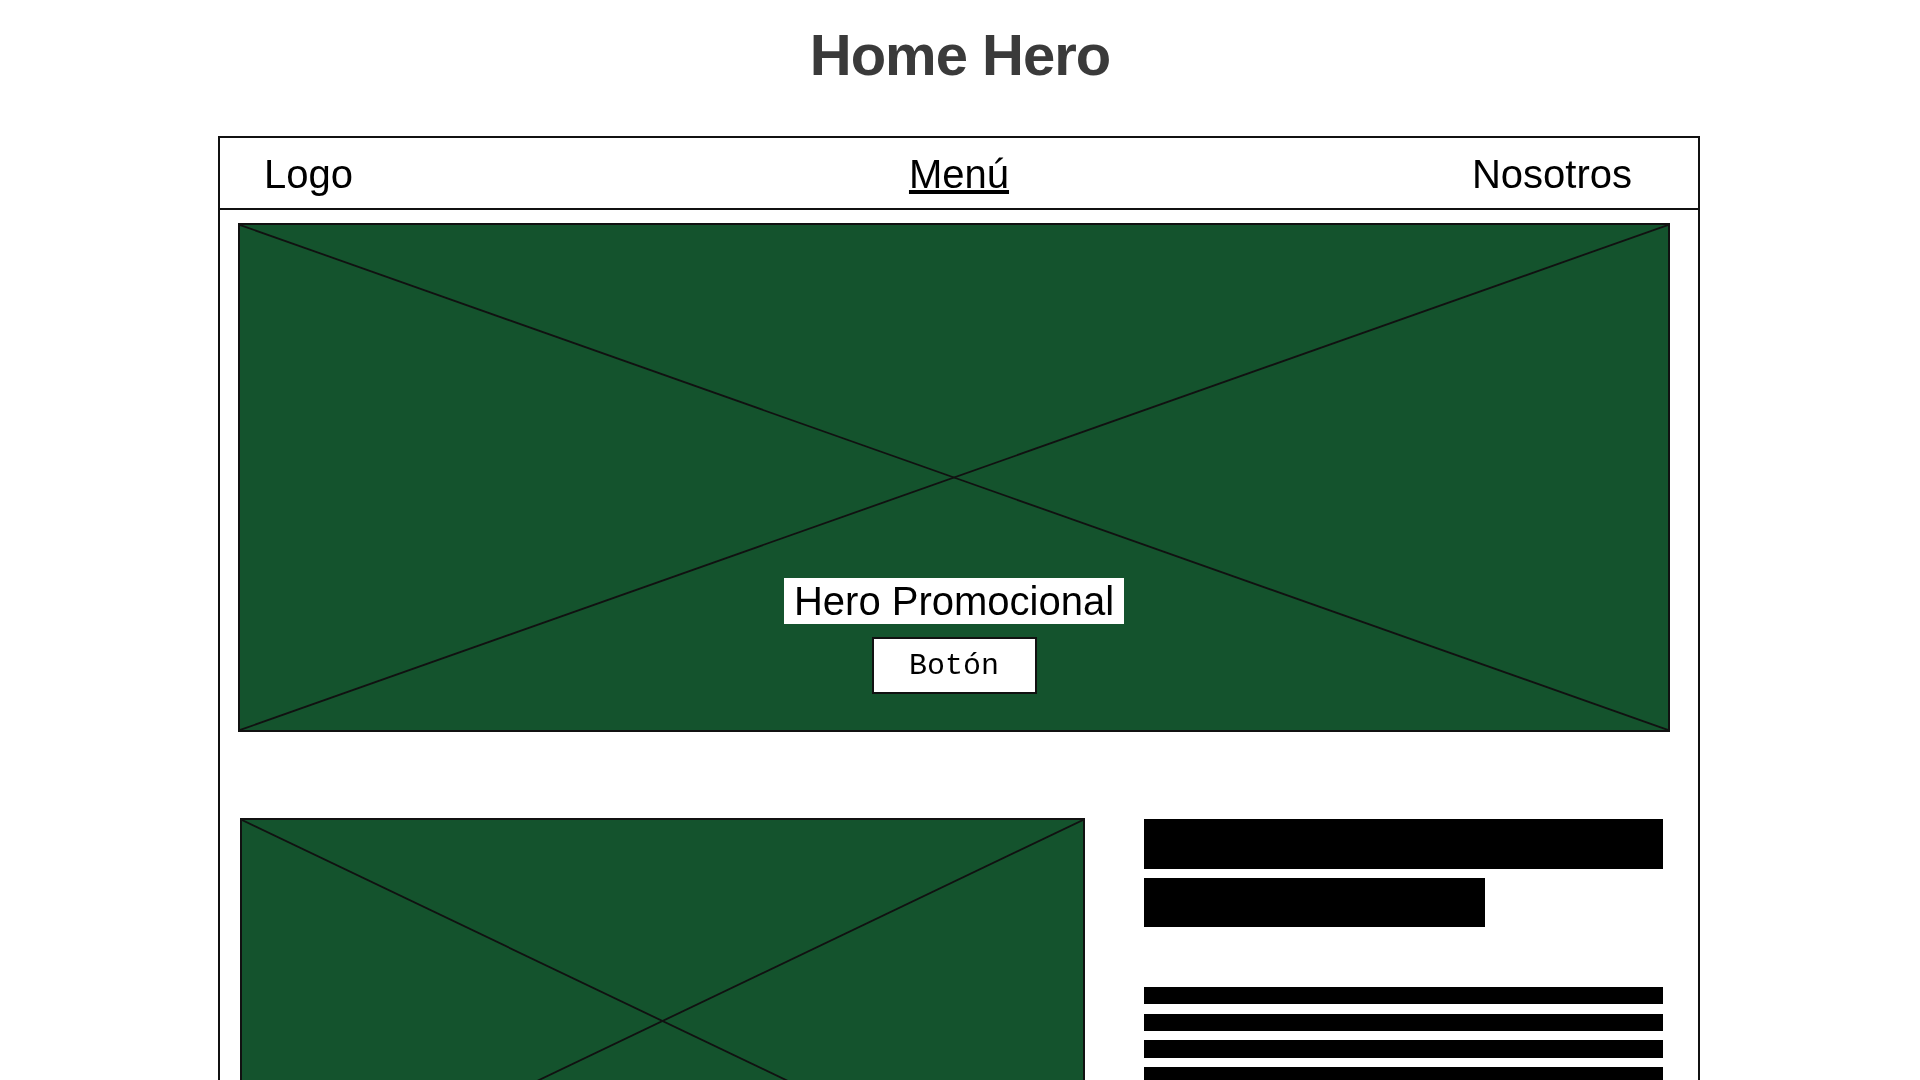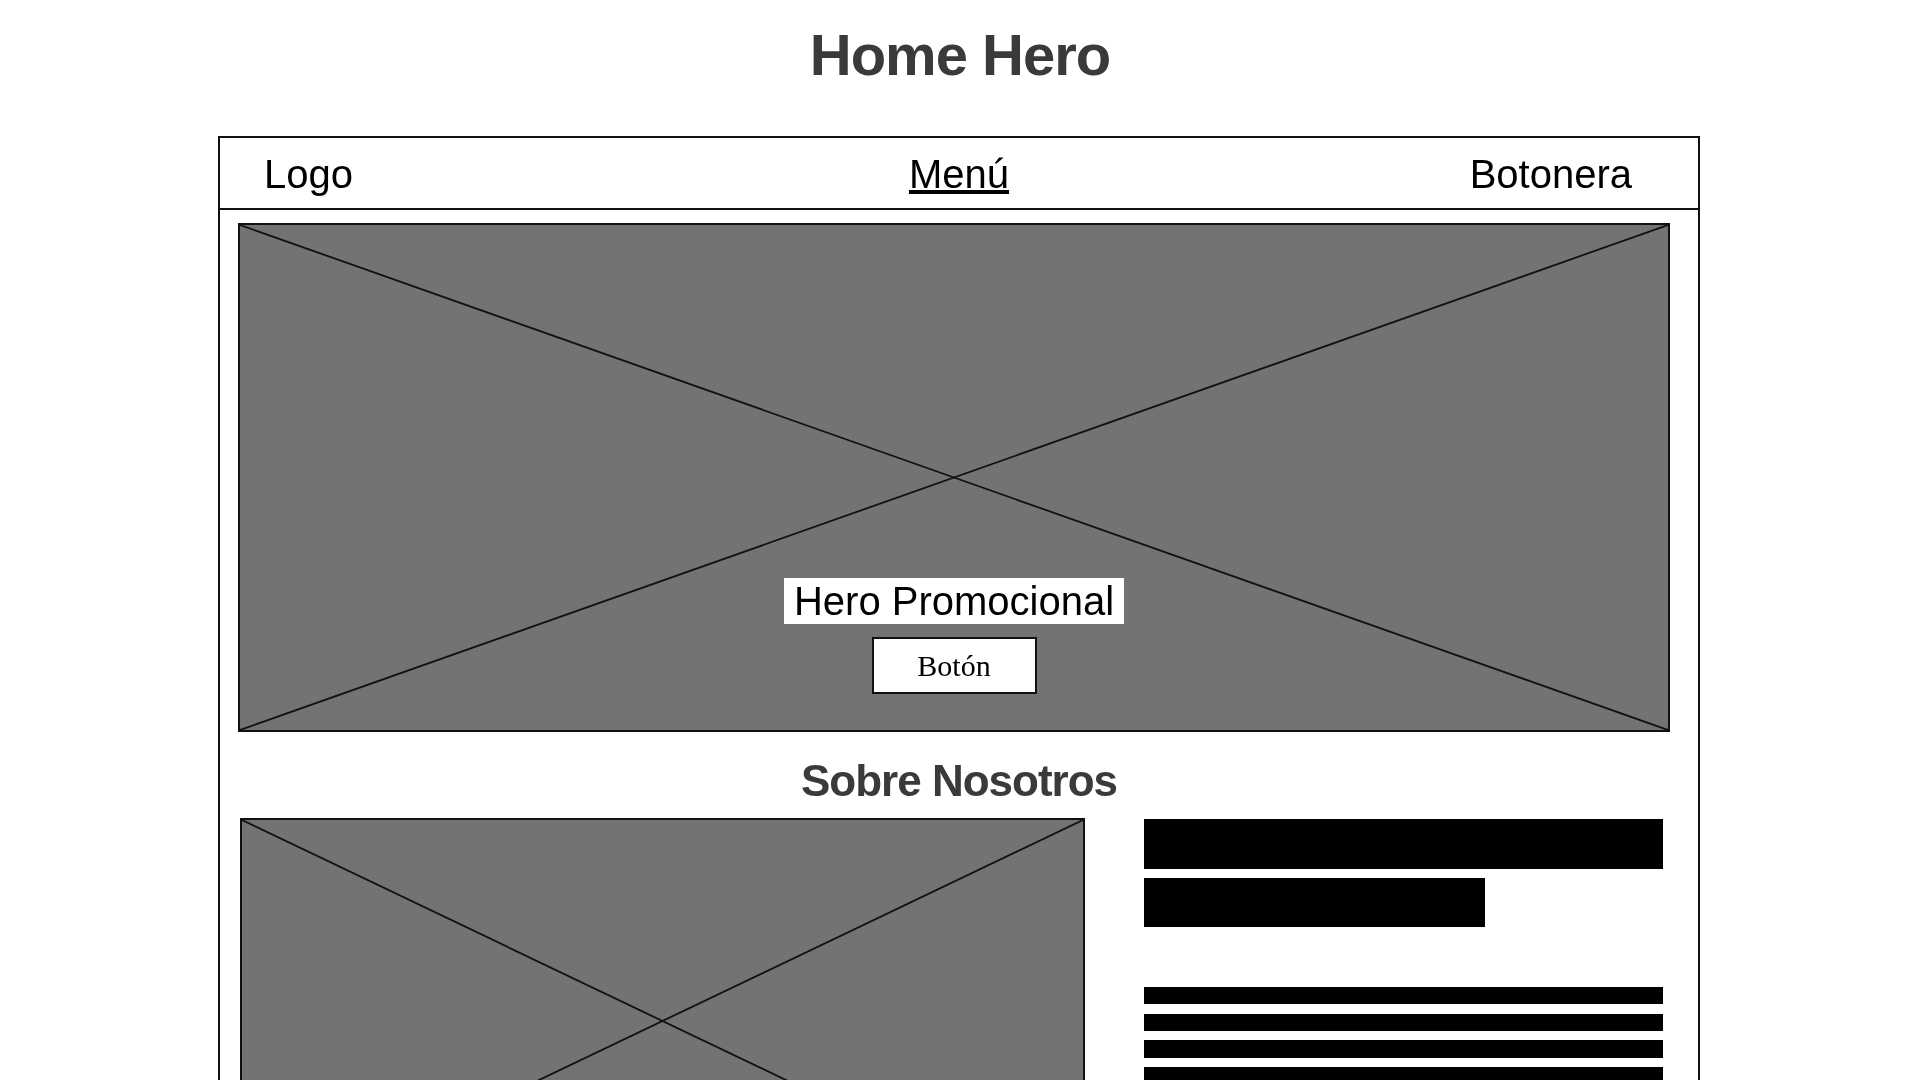--- a/index.html
+++ b/index.html
@@ -20,35 +20,35 @@
   .header{
     position:relative;height:70px;border-bottom:2px solid var(--line-color,#111);
     font-size:40px;color:#000;padding-left:44px;
   }
   .header .label{position:absolute;top:14px;white-space:nowrap;}
   .logo{left:44px;}
   .menu{left:0;right:0;text-align:center;text-decoration:underline;}
   .botonera{right:66px;}
   .placeholder-box{
     position:absolute;border:2px solid var(--line-color,#111);
-    box-sizing:border-box;background:#737373;overflow:hidden;
+    box-sizing:border-box;background:#14532d;overflow:hidden;
   }
   .hero-box{left:238px;top:223px;width:1432px;height:509px;}
   .about-image-box{left:240px;top:818px;width:845px;height:406px;}
   .x-svg{position:absolute;left:0;top:0;width:100%;height:100%;display:block;}
   .x-svg line{stroke:var(--line-color,#111);stroke-width:1.8;vector-effect:non-scaling-stroke;}
   .hero-content{
     position:absolute;left:0;right:0;top:353px;
     display:flex;flex-direction:column;align-items:center;
   }
   .hero-label{font-size:40px;line-height:46px;color:#000;background:#fff;padding:0 10px;}
   .hero-button{
     margin-top:13px;width:165px;height:57px;
     border:2px solid var(--line-color,#111);background:#fff;
-    font-family:Liberation Serif, serif;font-size:30px;color:#000;
+    font-family:Liberation Mono, monospace;font-size:30px;color:#000;
     display:flex;align-items:center;justify-content:center;cursor:pointer;
     box-sizing:border-box;padding:0 8px;
   }
   .about-heading{
     position:absolute;left:218px;top:756px;width:1482px;margin:0;
     text-align:center;font-size:44px;line-height:50px;font-weight:bold;
     color:var(--heading-color,#3a3a3a);letter-spacing:-1px;
   }
   .about-bars{position:absolute;left:1144px;top:819px;width:519px;}
   .bar{background:var(--bar-color,#000);}
@@ -57,36 +57,35 @@
 <body>
 
 <div class="page" style="--heading-color: #3a3a3a; --line-color: #111111; --bar-color: #000000;">
 
   <h1 class="page-title">Home Hero</h1>
 
   <div class="container">
     <div class="header">
       <span class="label logo">Logo</span>
       <span class="label menu">Menú</span>
-      <span class="label botonera">Botonera</span>
+      <span class="label botonera">Nosotros</span>
     </div>
   </div>
 
   <div class="placeholder-box hero-box">
     <svg class="x-svg" viewBox="0 0 100 100" preserveAspectRatio="none" aria-hidden="true">
       <line x1="0" y1="0" x2="100" y2="100"></line>
       <line x1="100" y1="0" x2="0" y2="100"></line>
     </svg>
     <div class="hero-content">
       <div class="hero-label">Hero Promocional</div>
       <button class="hero-button">Botón</button>
     </div>
   </div>
 
-  <h2 class="about-heading">Sobre Nosotros</h2>
 
   <div class="placeholder-box about-image-box">
     <svg class="x-svg" viewBox="0 0 100 100" preserveAspectRatio="none" aria-hidden="true">
       <line x1="0" y1="0" x2="100" y2="100"></line>
       <line x1="100" y1="0" x2="0" y2="100"></line>
     </svg>
   </div>
 
   <div class="about-bars">
       <div class="bar" style="height: 50px; width: 100%; margin-bottom: 9px;"></div>

